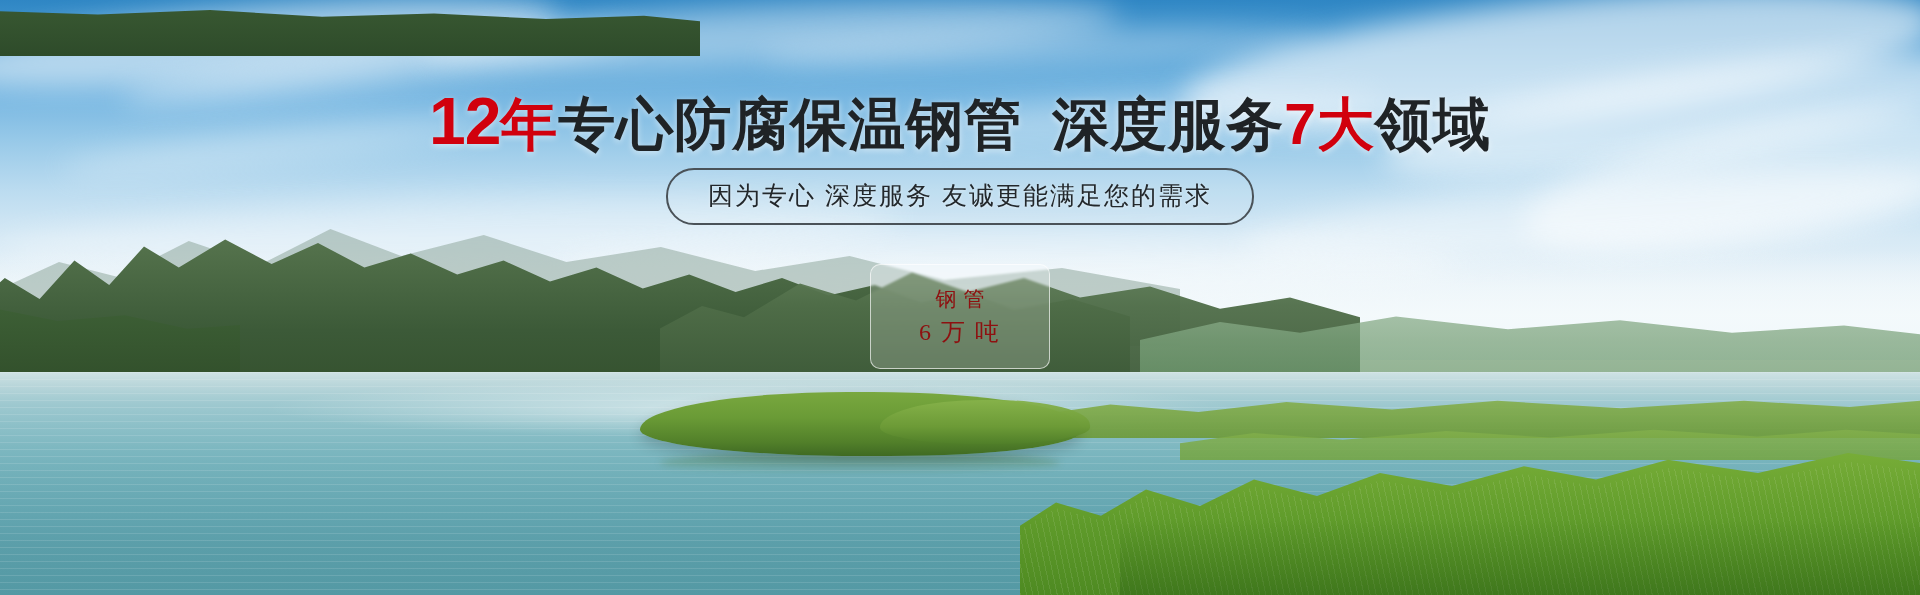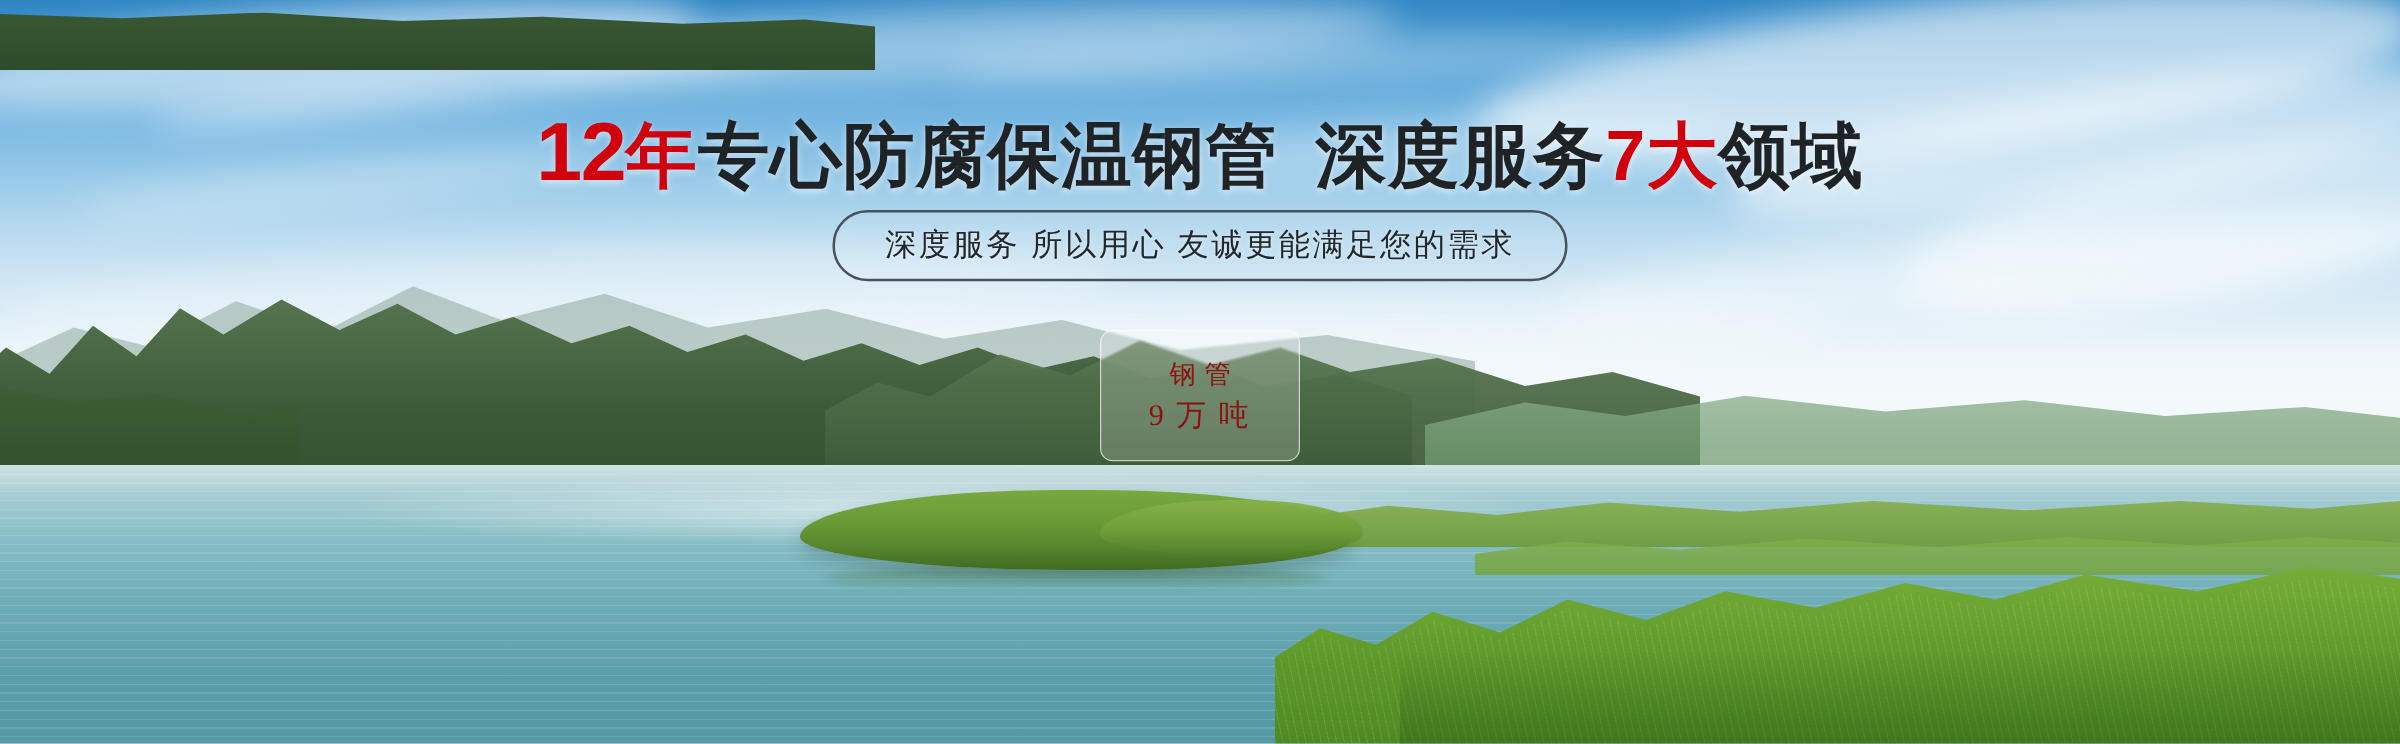--- a/index.html
+++ b/index.html
@@ -207,21 +207,21 @@
     background:rgba(255,255,255,.06);
     text-shadow:0 1px 3px rgba(255,255,255,.5);
   }
 
   .cards {
     position:absolute; left:0; top:264px; width:1920px;
     display:flex; justify-content:center; align-items:flex-start;
     gap:10px;
   }
   .card {
-    width:160px; height:105px;
+    width:180px; height:105px;
     border:1px solid rgba(255,255,255,.65);
     border-radius:10px;
     background:rgba(255,255,255,.20);
     display:flex; flex-direction:column; align-items:center; justify-content:center;
     gap:3px;
     backdrop-filter:blur(1px);
   }
   .card-label {
     font-size:21px;
     color:#8e1010;
@@ -276,28 +276,28 @@
     <div class="grass-dark"></div>
   </div>
 
   <div class="content">
 
     <div class="headline">
       <span class="num">12</span><span class="red">年</span><span>专心防腐保温钢管</span><span class="gap"></span><span>深度服务</span><span class="red">7大</span><span>领域</span>
     </div>
 
     <div class="subtitle-wrap">
-      <div class="subtitle">深度服务 所以用心 友诚更能满足您的需求</div>
+      <div class="subtitle">因为专心 深度服务 友诚更能满足您的需求</div>
     </div>
 
     <div class="cards">
 
       <div class="card">
         <div class="card-label">钢管</div>
-        <div class="card-value"><span>9 万 吨</span></div>
+        <div class="card-value"><span>6 万 吨</span></div>
       </div>
 
 
 
     </div>
 
   </div>
 </div>
 
 </body></html>

